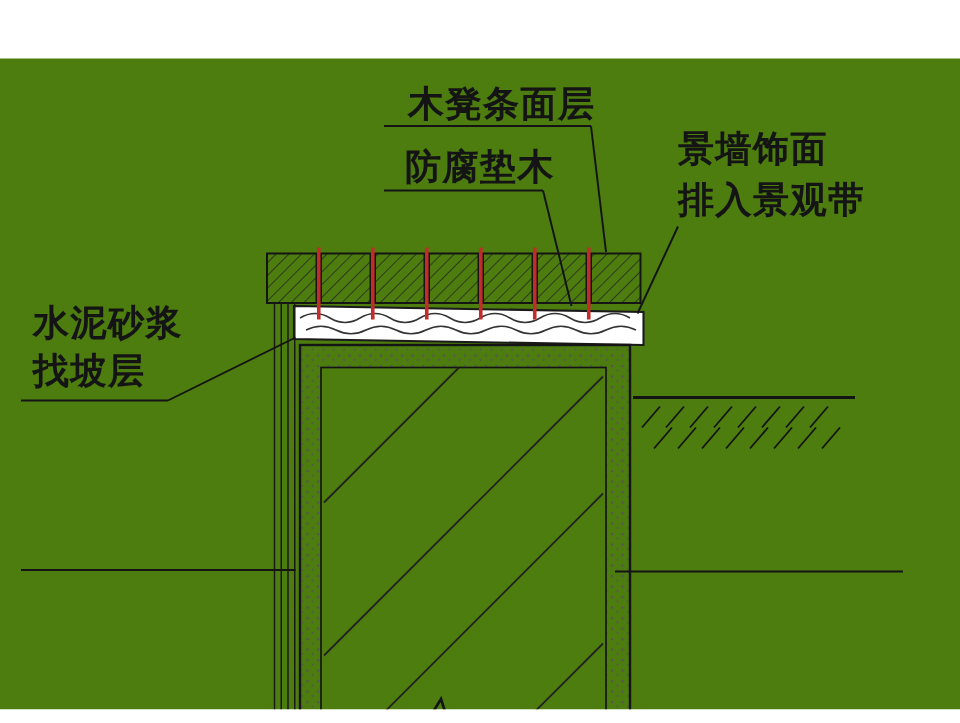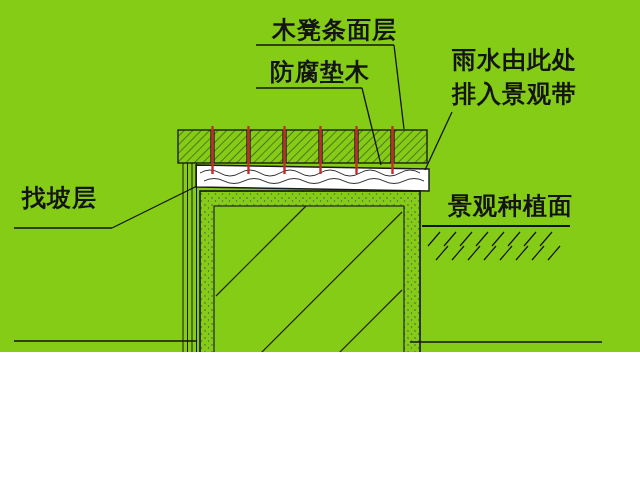--- a/index.html
+++ b/index.html
@@ -1,21 +1,22 @@
 <!DOCTYPE html>
 <html><head>
 <meta charset="utf-8">
 <style>
   html,body { margin:0; padding:0; background:#ffffff; }
   .stage {
     position:relative;
-    width:640px; height:352px;
-    background:#84cc16;
+    width:640px; height:434px;
+    background:#4d7c0f;
     overflow:hidden;
     font-family:"DejaVu Sans","Liberation Sans",sans-serif;
+    margin-top:39px;
   }
   .stage svg { position:absolute; left:0; top:0; }
   .lbl {
     position:absolute;
     font-size:24px;
     font-weight:700;
     color:#141414;
     letter-spacing:1px;
     line-height:1;
     white-space:nowrap;
@@ -99,18 +100,18 @@
       <line x1="452" y1="112" x2="425" y2="170"></line>
       <line x1="14" y1="228" x2="112" y2="228"></line>
       <line x1="112" y1="228" x2="197" y2="186"></line>
       <line x1="14" y1="341" x2="197" y2="341"></line>
       <line x1="410" y1="342" x2="602" y2="342"></line>
     </g>
   </svg>
 
   <div class="lbl" style="left:272px; top:18px;">木凳条面层</div>
   <div class="lbl" style="left:270px; top:60px;">防腐垫木</div>
-  <div class="lbl" style="left:452px; top:48px;">雨水由此处</div>
+  <div class="lbl" style="left:452px; top:48px;">景墙饰面</div>
   <div class="lbl" style="left:452px; top:82px;">排入景观带</div>
-  <div class="lbl" style="left:22px;  top:186px;font-family:Liberation Serif, serif;">找坡层</div>
-  <div class="lbl" style="left:448px; top:194px;">景观种植面</div>
+  <div class="lbl" style="left:22px;  top:164px;">水泥砂浆</div>
+  <div class="lbl" style="left:22px;  top:197px;font-family:Liberation Serif, serif;">找坡层</div>
 
 </div>
 
 </body></html>

